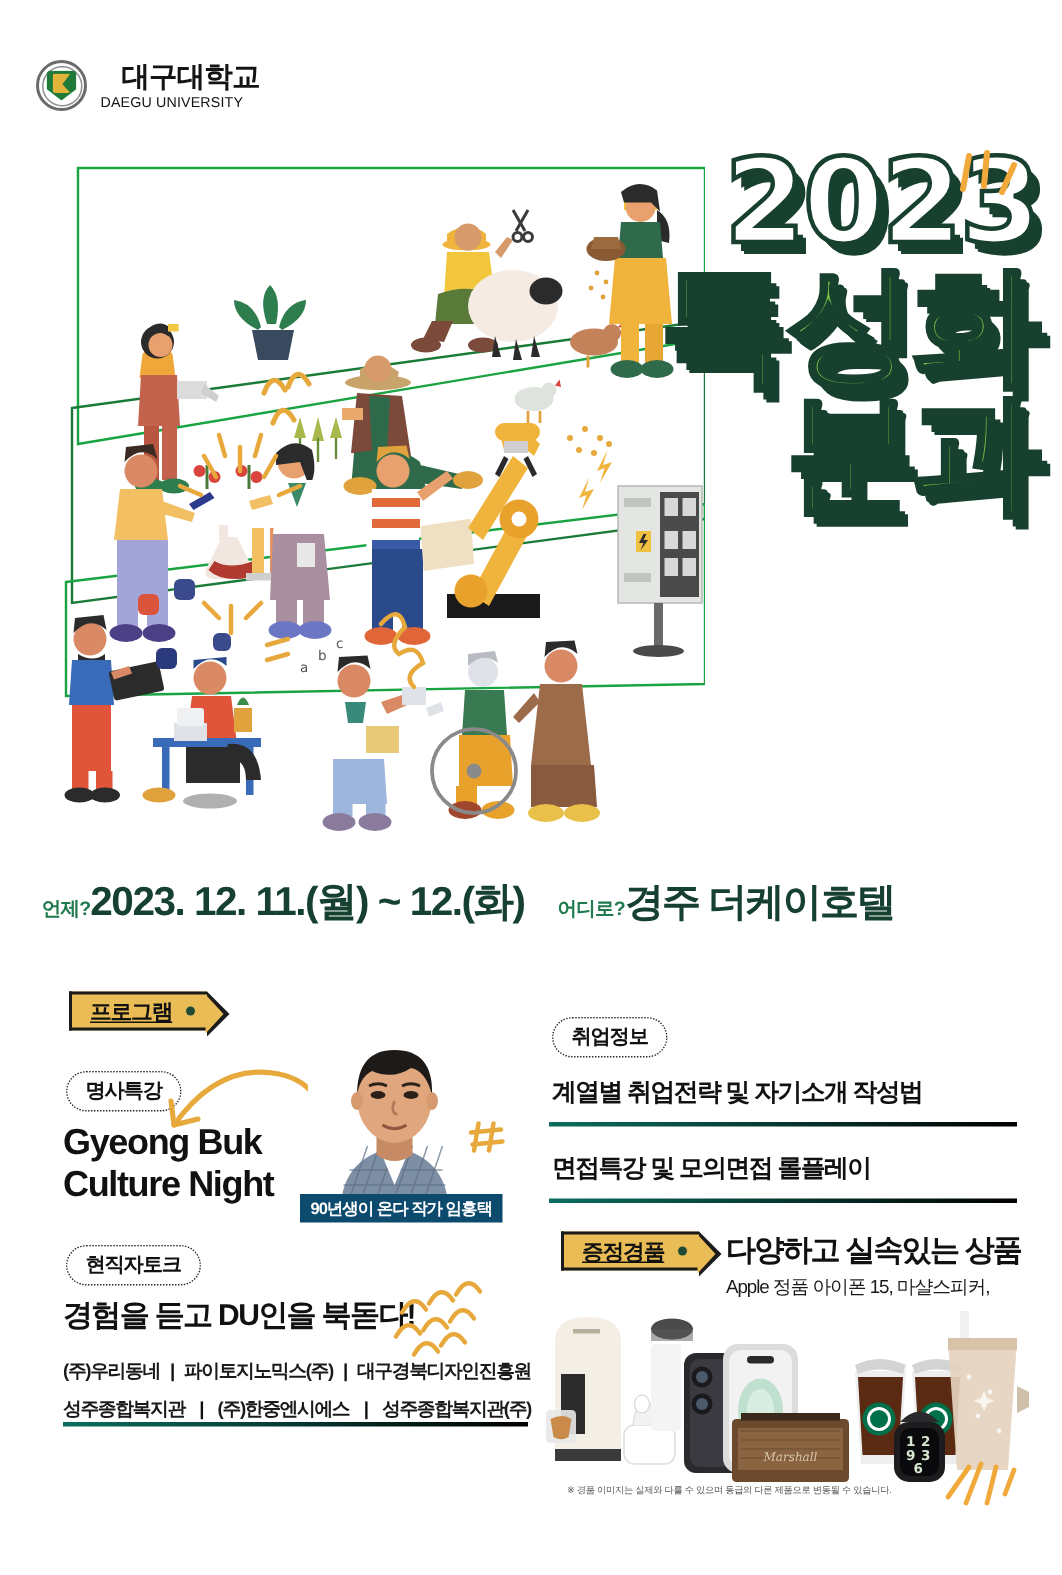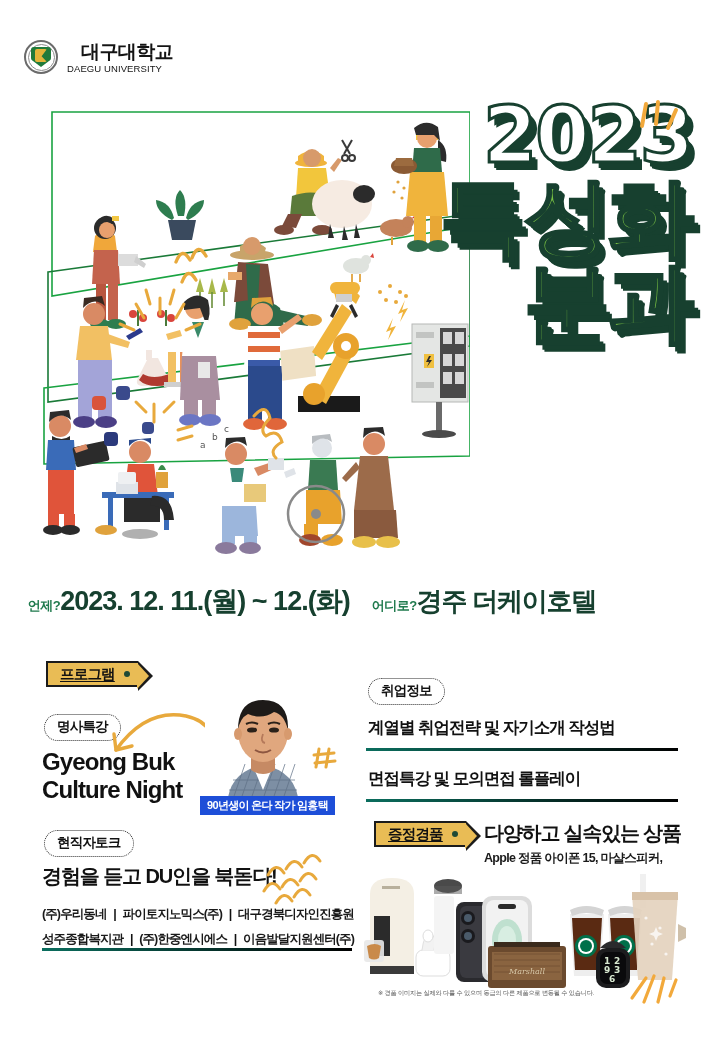--- a/index.html
+++ b/index.html
@@ -97,21 +97,21 @@
   
   .sec-program-badge { position:absolute; left:46px; top:661px; }
   .pill-myeongsa { position:absolute; left:44px; top:714px; }
   .gbcn {
     position:absolute; left:42px; top:748px; width:200px;
     font-size:24px; font-weight:bold; color:#111; line-height:1.18; letter-spacing:-0.9px;
   }
   .speaker-photo { position:absolute; left:205px; top:690px; width:115px; height:115px; overflow:hidden; }
   .photo-cap {
     position:absolute; left:200px; top:796px; width:135px; height:19px;
-    background:#1d4ed8; color:#fff; font-size:11px; font-weight:bold;
+    background:#0c4a6e; color:#fff; font-size:11px; font-weight:bold;
     display:flex; align-items:center; justify-content:center; letter-spacing:-0.7px;
   }
   .arrow-curve { position:absolute; left:110px; top:706px; }
   .hash-mark { position:absolute; left:312px; top:745px; }
 
   
   .pill-hyunjik { position:absolute; left:44px; top:830px; }
   .hj-title {
     position:absolute; left:42px; top:863px;
     font-size:20px; font-weight:bold; color:#111; letter-spacing:-1.1px;
@@ -125,21 +125,21 @@
   
   .pill-chwieop { position:absolute; left:368px; top:678px; }
   .ci-item1 { position:absolute; left:368px; top:717px; font-size:16.5px; font-weight:bold; color:#111; letter-spacing:-1px; }
   .ci-bar1 { position:absolute; left:366px; top:748px; width:312px; height:3px; background:linear-gradient(90deg,#0b6e5e,#000000); }
   .ci-item2 { position:absolute; left:368px; top:768px; font-size:16.5px; font-weight:bold; color:#111; letter-spacing:-1px; }
   .ci-bar2 { position:absolute; left:366px; top:799px; width:312px; height:3px; background:linear-gradient(90deg,#0b6e5e,#000000); }
 
   
   .sec-gift-badge { position:absolute; left:374px; top:821px; }
   .gift-title { position:absolute; left:484px; top:820px; font-size:20px; font-weight:bold; color:#111; letter-spacing:-1.2px; }
-  .gift-sub { position:absolute; left:484px; top:849px; width:215px; font-size:12.5px; font-weight:bold; color:#1a1a1a; line-height:1.45; letter-spacing:-0.7px; }
+  .gift-sub { position:absolute; left:484px; top:849px; width:215px; font-size:12.5px; font-weight:normal; color:#1a1a1a; line-height:1.45; letter-spacing:-0.7px; }
   .gift-imgs { position:absolute; left:364px; top:866px; width:330px; height:122px; }
   .gift-note { position:absolute; left:378px; top:989px; font-size:6.2px; color:#555; letter-spacing:-0.2px; }
   .gift-spark { position:absolute; left:626px; top:962px; }
 </style>
 </head>
 <body>
 
 <div class="poster">
 
   <div class="logo-row">
@@ -605,21 +605,21 @@
       <span class="sep">|</span>
       <span>파이토지노믹스(주)</span>
       <span class="sep">|</span>
       <span>대구경북디자인진흥원</span>
     </div>
     <div class="hj-row">
       <span>성주종합복지관</span>
       <span class="sep">|</span>
       <span>(주)한중엔시에스</span>
       <span class="sep">|</span>
-      <span>이음발달지원센터(주)</span>
+      <span>성주종합복지관(주)</span>
     </div>
   </div>
   <div class="hj-underline"></div>
 
   <div class="pill-chwieop">
     <span class="pill">취업정보</span>
   </div>
   <div class="ci-item1">계열별 취업전략 및 자기소개 작성법</div>
   <div class="ci-bar1"></div>
   <div class="ci-item2">면접특강 및 모의면접 롤플레이</div>

